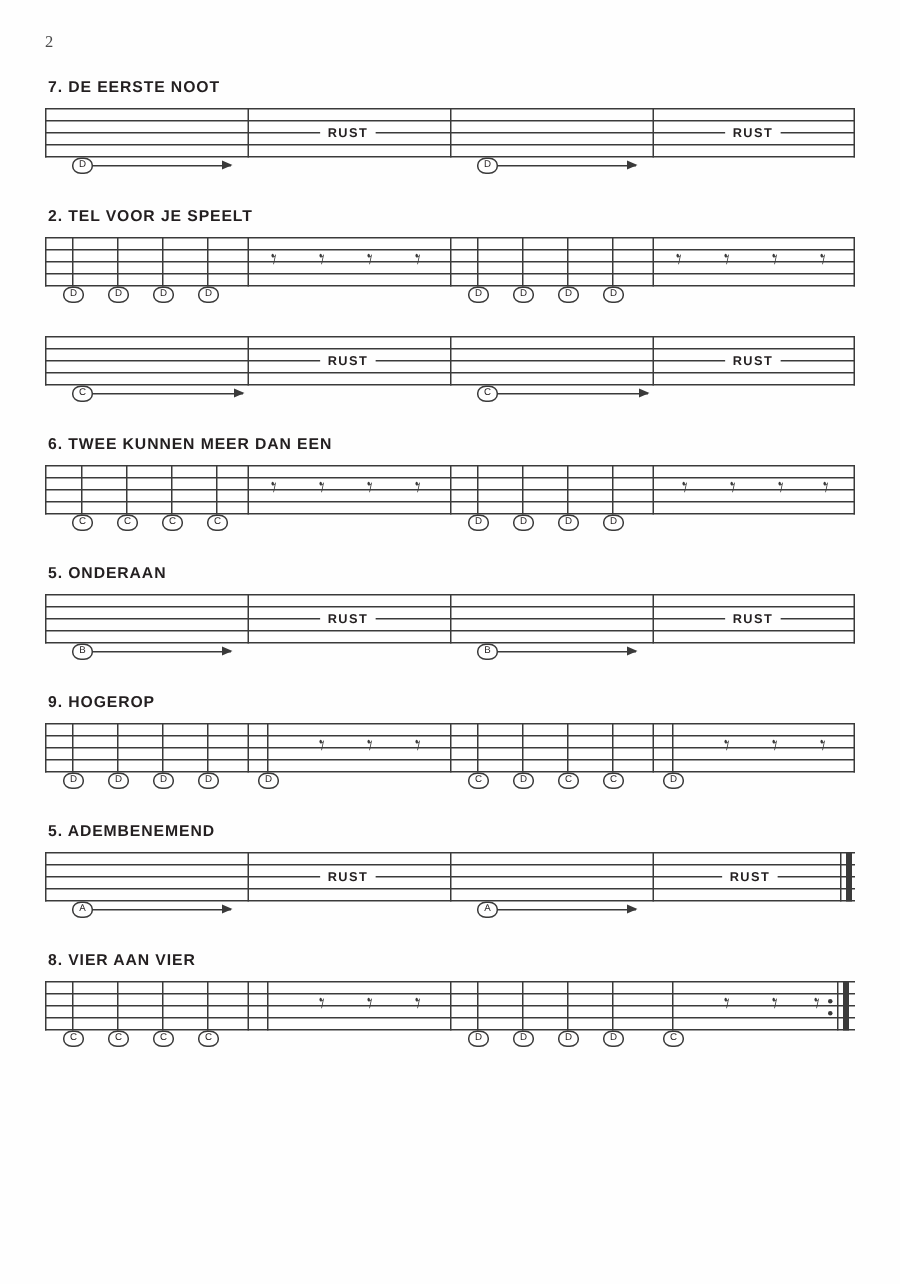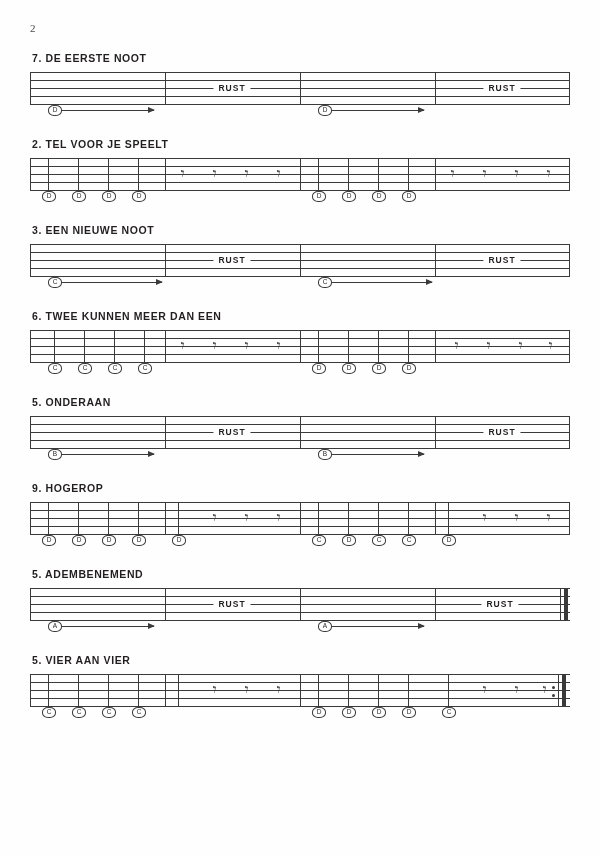--- a/index.html
+++ b/index.html
@@ -232,21 +232,20 @@
         <div class="marker" style="left:342px; top:33px">D</div>
         <div class="marker" style="left:372px; top:33px">D</div>
         <div class="qrest" style="left:420px">𝄾</div>
         <div class="qrest" style="left:452px">𝄾</div>
         <div class="qrest" style="left:484px">𝄾</div>
         <div class="qrest" style="left:516px">𝄾</div>
       </div>
     </div>
 
     <div class="exercise">
-      <div class="ex-title">3. EEN NIEUWE NOOT</div>
       <div class="staff-wrap">
         <div class="staff">
           <div class="line l0"></div>
           <div class="line l1"></div>
           <div class="line l2"></div>
           <div class="line l3"></div>
           <div class="line l4"></div>
           <div class="barline" style="left:0px"></div>
           <div class="barline" style="left:135px"></div>
           <div class="barline" style="left:270px"></div>
@@ -391,21 +390,21 @@
         <div class="rest-label" style="left:202px">RUST</div>
         <div class="rest-label" style="left:470px">RUST</div>
         <div class="marker" style="left:18px; top:33px">A</div>
         <div class="arrow" style="left:32px; top:38px; width:92px"></div>
         <div class="marker" style="left:288px; top:33px">A</div>
         <div class="arrow" style="left:302px; top:38px; width:92px"></div>
       </div>
     </div>
 
     <div class="exercise">
-      <div class="ex-title">5. VIER AAN VIER</div>
+      <div class="ex-title">8. VIER AAN VIER</div>
       <div class="staff-wrap tall">
         <div class="staff">
           <div class="line l0"></div>
           <div class="line l1"></div>
           <div class="line l2"></div>
           <div class="line l3"></div>
           <div class="line l4"></div>
           <div class="barline" style="left:0px"></div>
           <div class="barline" style="left:135px"></div>
           <div class="barline" style="left:270px"></div>

